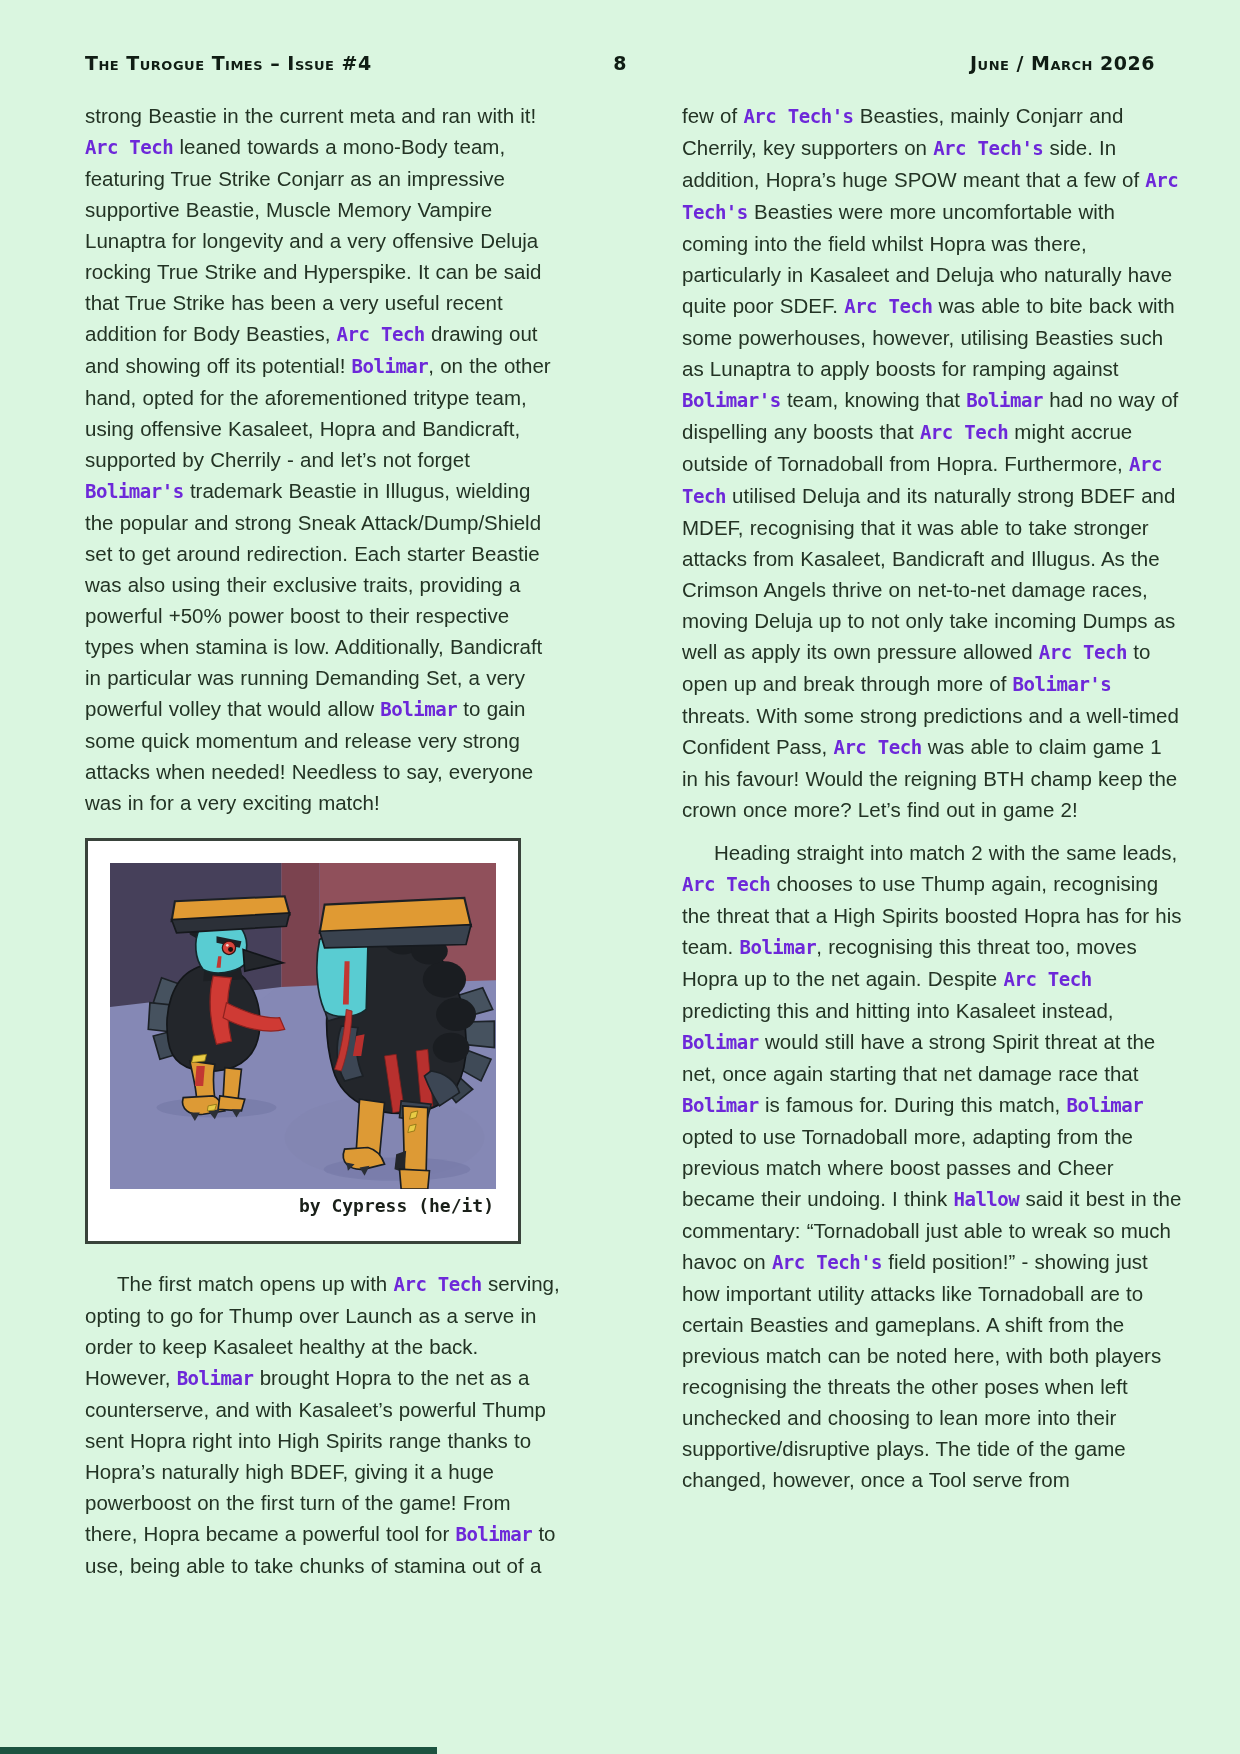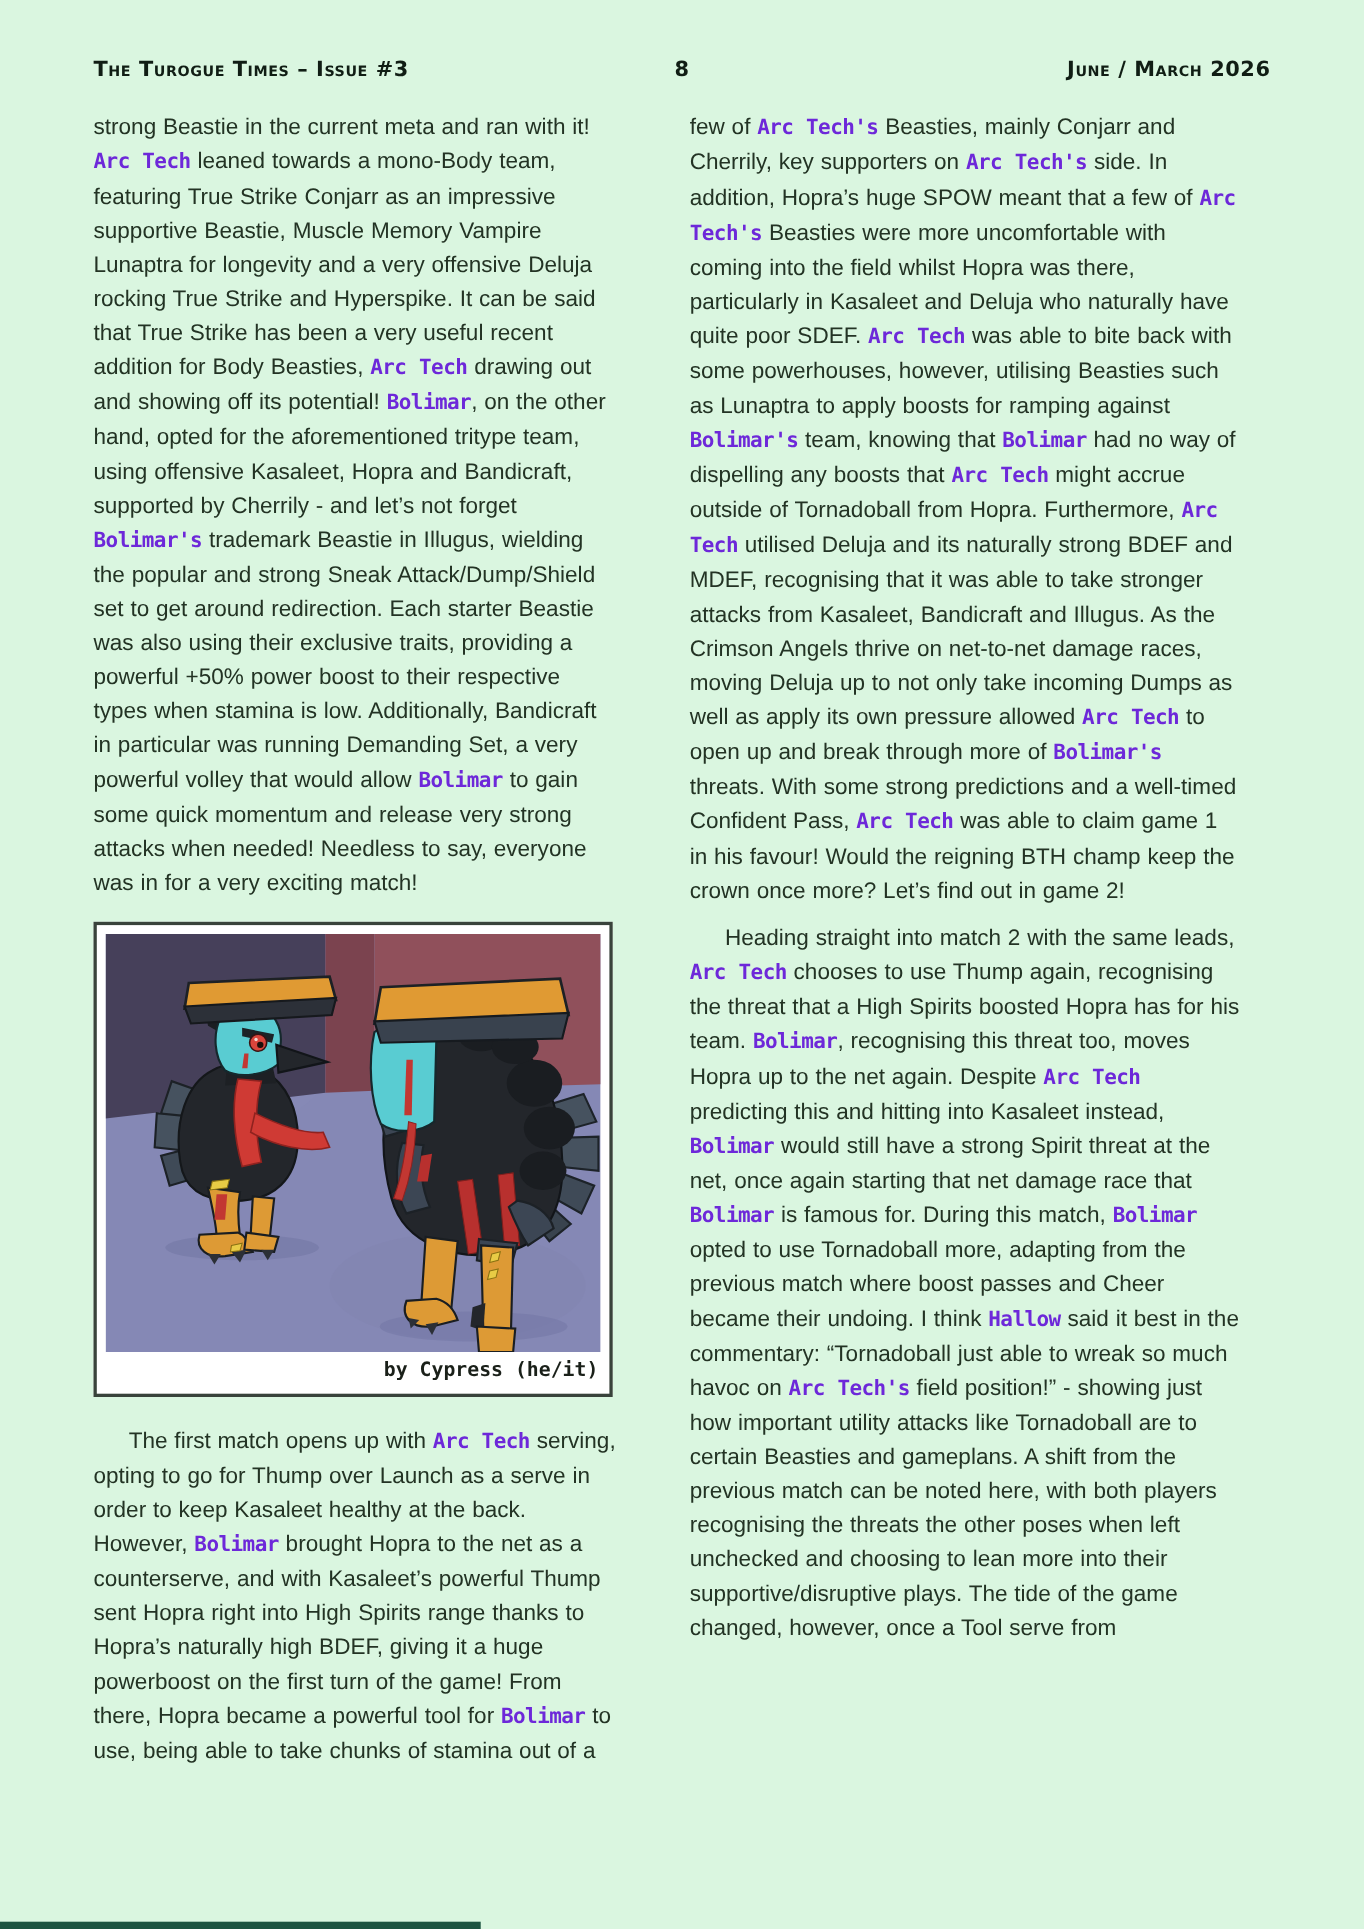--- a/index.html
+++ b/index.html
@@ -23,21 +23,21 @@
     letter-spacing:.5px;
     font-size:19px;
     color:#101d14;
   }
   .masthead .m-left{justify-self:start;}
   .masthead .m-center{justify-self:center;}
   .masthead .m-right{justify-self:end;}
   .columns{
     display:flex;
     padding:26px 85px 0 85px;
-    gap:64px;
+    gap:119px;
   }
   .col-left{width:478px;flex:0 0 478px;}
   .col-right{width:500px;flex:0 0 500px;}
   .para{
     font-size:20.5px;
     line-height:31px;
     text-align:left;
     word-spacing:.5px;
   }
   .para.indent{text-indent:32px;}
@@ -47,22 +47,22 @@
     font-weight:700;
     font-size:.93em;
     color:#6d28d9;
     letter-spacing:-.5px;
   }
   .figure{
     margin-top:20px;
     margin-bottom:24px;
     background:#ffffff;
     border:3px solid #39433b;
-    padding:8px;
-    width:472px;
+    padding:22px;
+    width:436px;
     box-sizing:border-box;
   }
   .figure svg{display:block;width:100%;height:auto;}
   .fig-caption{
     height:28px;
     display:flex;
     justify-content:flex-end;
     align-items:center;
     font-family:"DejaVu Sans Mono", monospace;
     font-weight:700;
@@ -75,21 +75,21 @@
     left:0;bottom:0;
     width:437px;height:7px;
   }
 </style>
 </head>
 <body>
 
 <div class="page">
 
   <div class="masthead">
-    <span class="m-left">The Turogue Times – Issue #3</span>
+    <span class="m-left">The Turogue Times – Issue #4</span>
     <span class="m-center">8</span>
     <span class="m-right">June / March 2026</span>
   </div>
 
   <div class="columns">
 
     <div class="col-left">
       <div class="para"><span>strong Beastie in the current meta and ran with it! </span><span class="hl">Arc Tech</span><span> leaned towards a mono-Body team, featuring True Strike Conjarr as an impressive supportive Beastie, Muscle Memory Vampire Lunaptra for longevity and a very offensive Deluja rocking True Strike and Hyperspike. It can be said that True Strike has been a very useful recent addition for Body Beasties, </span><span class="hl">Arc Tech</span><span> drawing out and showing off its potential! </span><span class="hl">Bolimar</span><span>, on the other hand, opted for the aforementioned tritype team, using offensive Kasaleet, Hopra and Bandicraft, supported by Cherrily - and let’s not forget </span><span class="hl">Bolimar's</span><span> trademark Beastie in Illugus, wielding the popular and strong Sneak Attack/Dump/Shield set to get around redirection. Each starter Beastie was also using their exclusive traits, providing a powerful +50% power boost to their respective types when stamina is low. Additionally, Bandicraft in particular was running Demanding Set, a very powerful volley that would allow </span><span class="hl">Bolimar</span><span> to gain some quick momentum and release very strong attacks when needed! Needless to say, everyone was in for a very exciting match!</span></div>
 
       <figure class="figure" style="margin:20px 0 24px 0;">

